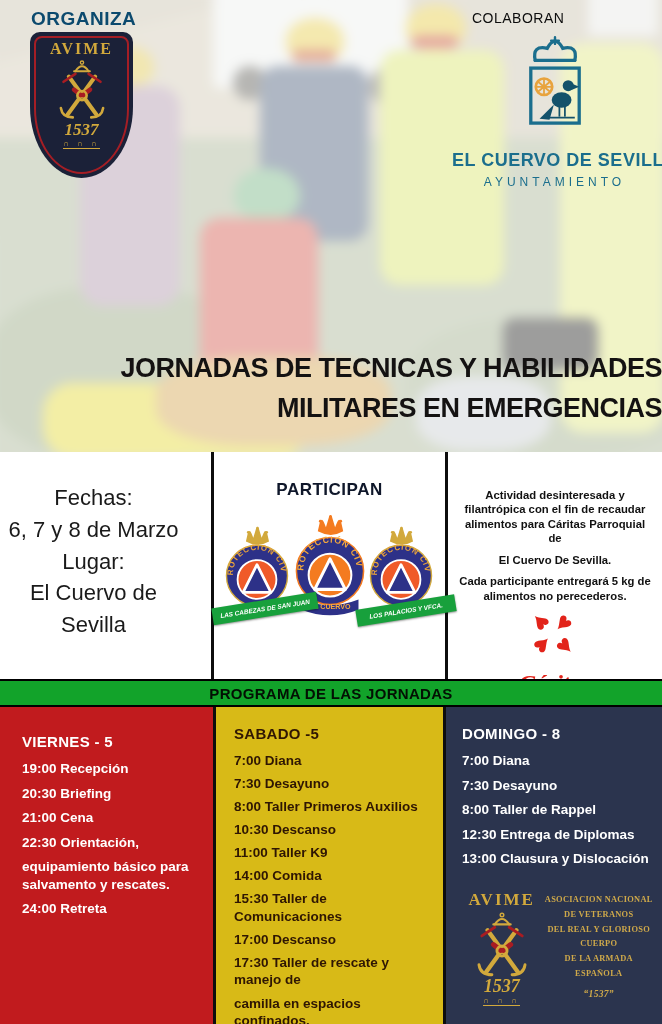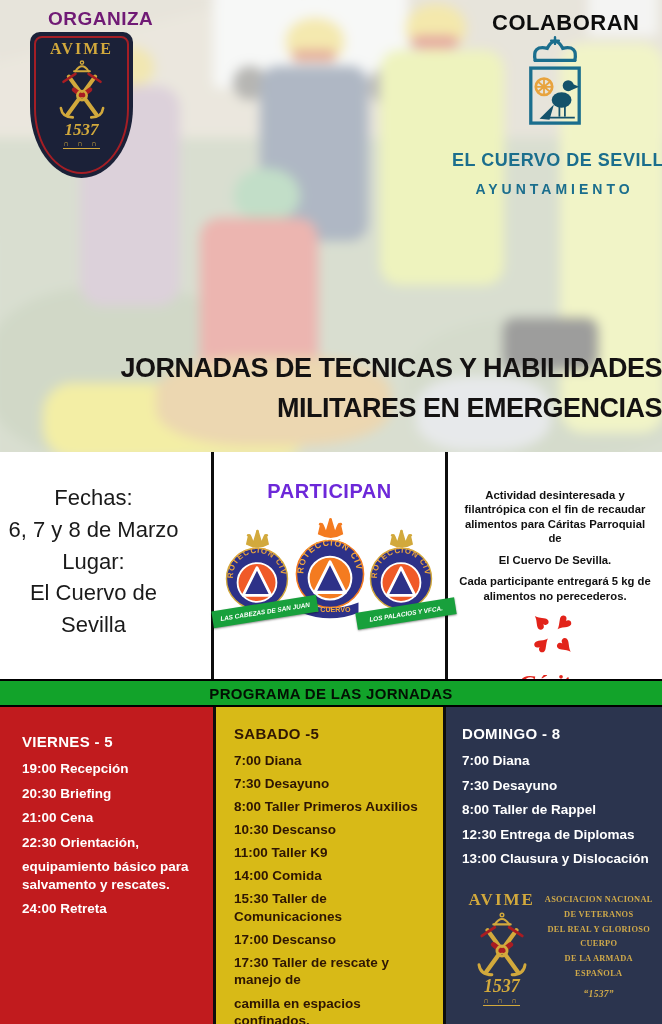--- a/index.html
+++ b/index.html
@@ -35,55 +35,55 @@
   .p-hivis-helmet{left:418px;top:16px;width:60px;height:46px;background:#e8d158;border-radius:50% 50% 42% 42%}
   .p-hivis-goggle{left:424px;top:48px;width:46px;height:12px;background:#c84a40;border-radius:6px}
   .p-hivis-body{left:392px;top:62px;width:124px;height:235px;background:#dde77c;border-radius:20px}
   .p-right-body{left:572px;top:55px;width:105px;height:390px;background:#e3e98f;border-radius:24px}
   .tarp{left:55px;top:395px;width:265px;height:75px;background:#e7dd4a;border-radius:30px}
   .foil-gold{left:168px;top:368px;width:235px;height:90px;background:#d8ae62;border-radius:40%}
   .foil-silver{left:428px;top:388px;width:135px;height:75px;background:#cfd3d6;border-radius:40%}
   .boots{left:515px;top:330px;width:95px;height:52px;background:#3a3a38;border-radius:12px}
   .wash{position:absolute;inset:0;background:rgba(255,255,255,.5)}
 
-  .org-label{position:absolute;left:48px;top:8px;font-size:19px;font-weight:bold;color:#701a75;letter-spacing:.5px}
-  .colab-label{position:absolute;left:492px;top:10px;font-size:22px;font-weight:bold;color:#0d0d0d;letter-spacing:.5px}
+  .org-label{position:absolute;left:31px;top:8px;font-size:19px;font-weight:bold;color:#0c4a6e;letter-spacing:.5px}
+  .colab-label{position:absolute;left:472px;top:10px;font-size:14px;font-weight:normal;color:#0d0d0d;letter-spacing:.5px}
 
   
   .avime-shield{position:absolute;left:30px;top:32px;width:103px;height:146px;background:var(--avime-navy);
     border-radius:10px 10px 52px 52px / 10px 10px 72px 72px;display:flex;flex-direction:column;align-items:center;padding-top:8px}
   .avime-shield .inner-border{position:absolute;inset:4px;border:2px solid var(--avime-red);
     border-radius:8px 8px 48px 48px / 8px 8px 66px 66px;pointer-events:none}
   .avime-name{font-family:"Liberation Serif",serif;font-weight:bold;color:var(--gold);font-size:16px;letter-spacing:2px}
   .avime-year{font-family:"Liberation Serif",serif;font-style:italic;font-weight:bold;color:var(--gold);font-size:17px;margin-top:-4px}
   .avime-marks{font-size:8px;color:var(--gold);letter-spacing:3px;border-bottom:1px solid var(--gold);line-height:1}
 
   
   .cuervo-block{position:absolute;left:452px;top:34px;width:205px;text-align:center}
   .cuervo-title{color:var(--teal);font-weight:bold;font-size:18px;letter-spacing:.5px;margin-top:2px;white-space:nowrap}
-  .cuervo-sub{color:var(--teal);font-weight:bold;font-size:14px;letter-spacing:4px;margin-top:10px}
+  .cuervo-sub{color:var(--teal);font-weight:normal;font-size:12px;letter-spacing:4px;margin-top:4px}
 
   
   .letk9{position:absolute;left:456px;top:206px;width:198px;height:78px;background:#0b0b0b;color:var(--letk9-yellow);
     text-align:center;padding-top:4px}
   .letk9-line1{font-size:27px;font-weight:bold;font-style:italic;letter-spacing:1px;line-height:1;display:flex;align-items:center;justify-content:center;gap:4px}
   .letk9-line2{font-size:19px;font-weight:bold;font-style:italic;letter-spacing:4px;line-height:1;margin-top:-2px}
   .letk9-tag{color:#f2f2f2;font-size:6.3px;font-weight:bold;letter-spacing:.4px;margin-top:3px;line-height:1.5}
 
   .title-block{position:absolute;left:0;top:348px;width:662px;text-align:right;color:#141212;
     font-weight:bold;font-size:27px;line-height:40px;letter-spacing:-.5px}
 
   
   .mid{position:absolute;left:0;top:452px;width:662px;height:227px;background:#fff}
   .vdiv{position:absolute;width:3px;background:#0d0d0d;top:452px;height:227px}
   .vdiv.d1{left:211px}.vdiv.d2{left:445px}
   .info-col{position:absolute;left:0;top:448px;width:187px;height:227px;display:flex;flex-direction:column;
     justify-content:center;align-items:center;text-align:center;color:#1a1a1a;font-size:22px;line-height:1.45}
   .part-col{position:absolute;left:214px;top:452px;width:231px;height:227px;text-align:center}
-  .part-heading{font-weight:bold;font-size:20px;color:#6d28d9;margin-top:28px;letter-spacing:.5px}
+  .part-heading{font-weight:bold;font-size:17px;color:#0f172a;margin-top:28px;letter-spacing:.5px}
   .badges{position:relative;width:231px;height:150px;margin-top:8px}
   .badge{position:absolute}
   .badge.b0{left:6px;top:14px}
   .badge.b1{left:74px;top:2px}
   .badge.b2{left:150px;top:14px}
   .ribbon{position:absolute;height:17px;background:var(--ribbon-green);color:#fff;font-size:6.4px;font-weight:bold;
     font-style:italic;display:flex;align-items:center;justify-content:center;white-space:nowrap;box-shadow:0 1px 2px rgba(0,0,0,.4)}
   .ribbon.r0{left:-2px;top:92px;width:106px;transform:rotate(-9deg)}
   .ribbon.r2{left:142px;top:94px;width:100px;transform:rotate(-9deg)}
   .charity-col{position:absolute;left:448px;top:452px;width:214px;height:227px;text-align:center;padding:36px 10px 0}

